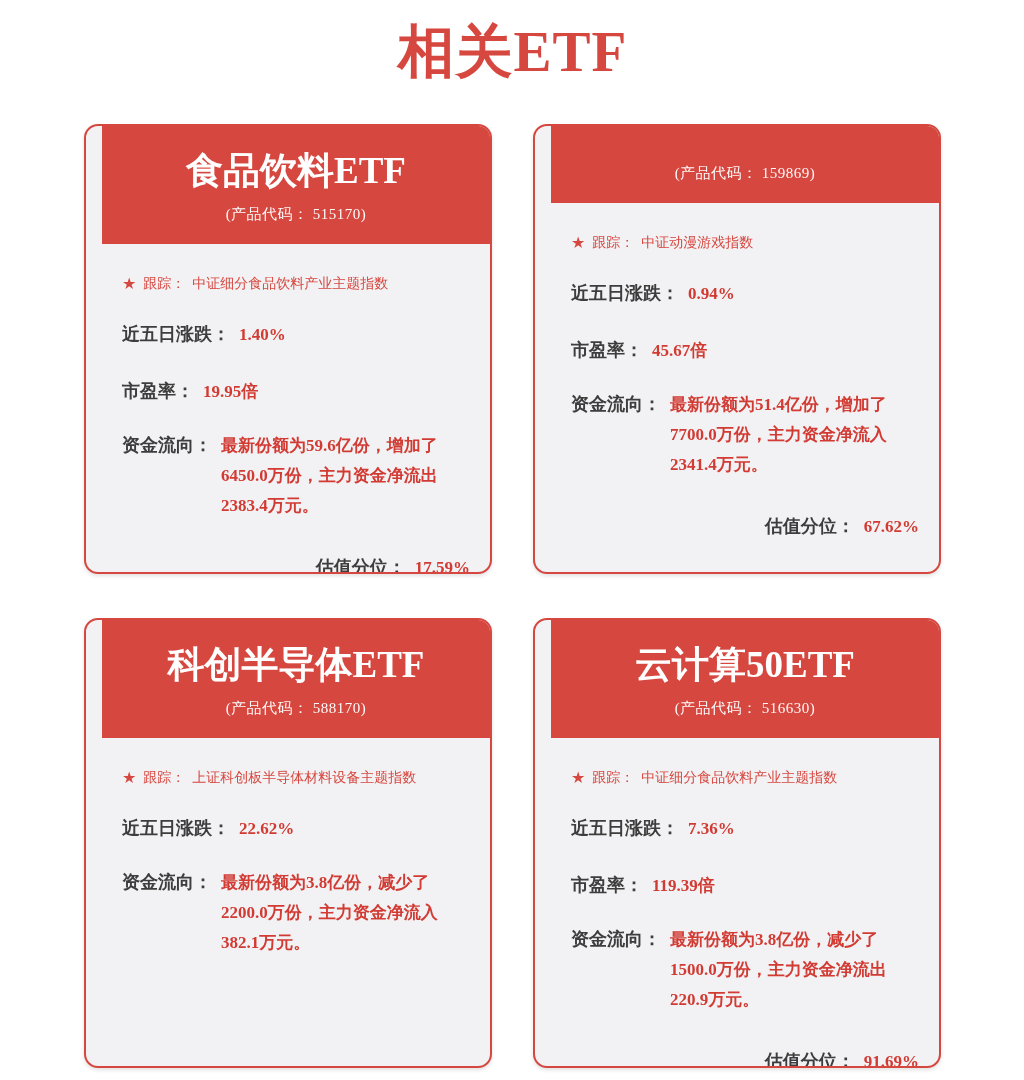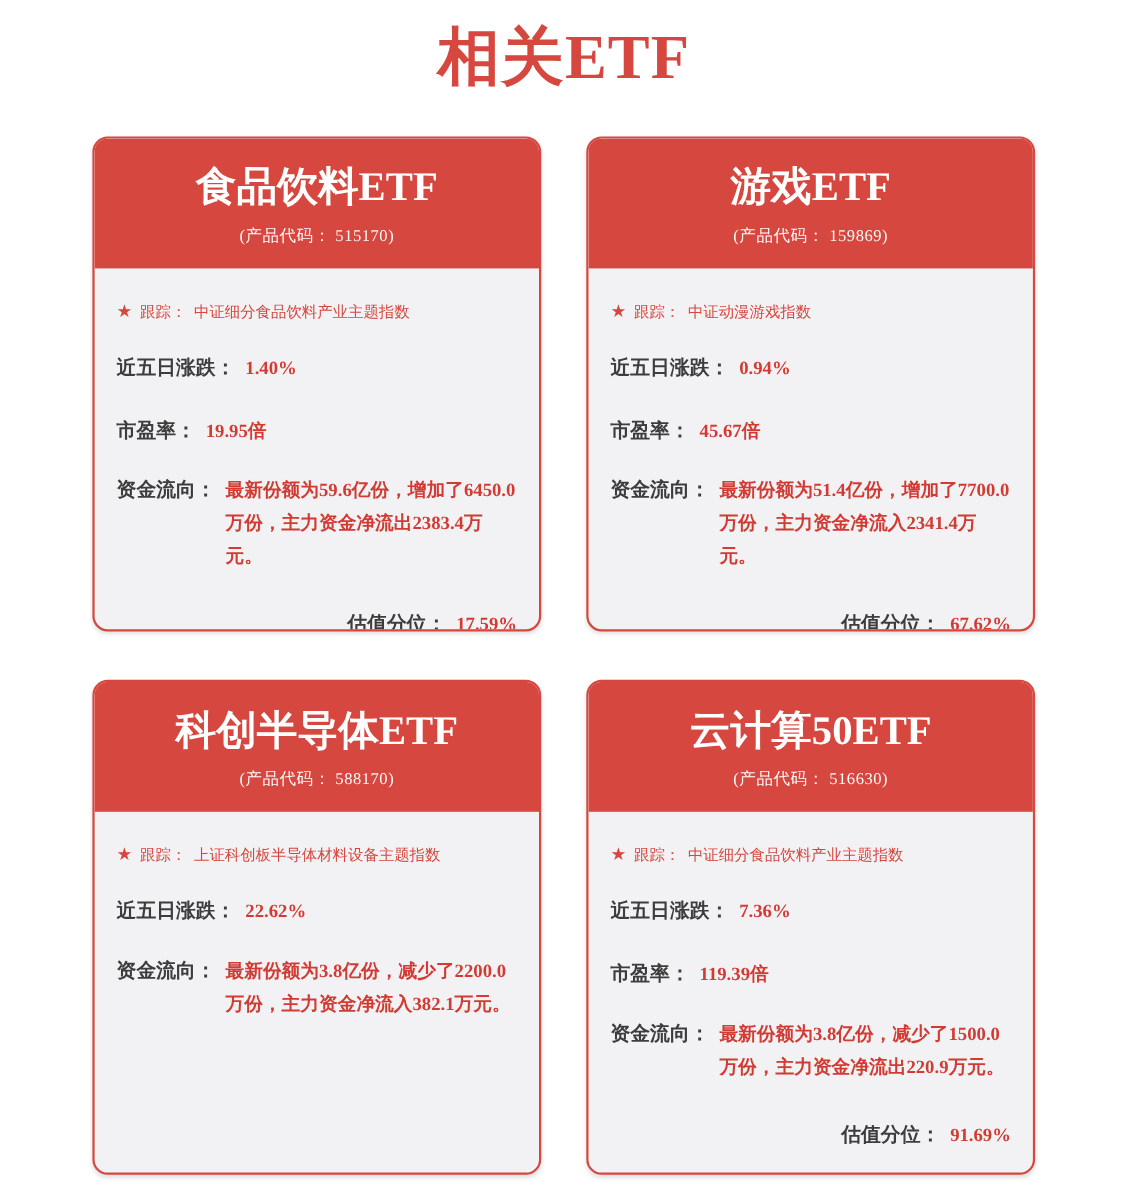--- a/index.html
+++ b/index.html
@@ -33,20 +33,21 @@
   }
   .card{
     height:450px;
     background:var(--card-bg);
     border:2px solid var(--red);
     border-radius:14px;
     overflow:hidden;
     box-shadow:0 2px 4px rgba(0,0,0,0.12);
     display:flex;
     flex-direction:column;
+    padding-left:16px;
   }
   .card-header{
     background:var(--red);
     color:#ffffff;
     text-align:center;
     padding:25px 10px 20px;
     flex:0 0 auto;
   }
   .card-title{
     font-family:"Liberation Serif","DejaVu Serif",serif;
@@ -131,21 +132,20 @@
         </div>
         <div class="row valuation">
           <span class="row-label">估值分位：</span>
           <span class="row-value">17.59%</span>
         </div>
       </div>
     </section>
 
     <section class="card">
       <header class="card-header">
-        <h2 class="card-title">游戏ETF</h2>
         <div class="card-code">(产品代码： 159869)</div>
       </header>
       <div class="card-body">
         <div class="tracking">
           <span class="star">★</span>
           <span>跟踪：</span>
           <span>中证动漫游戏指数</span>
         </div>
         <div class="row">
           <span class="row-label">近五日涨跌：</span>

